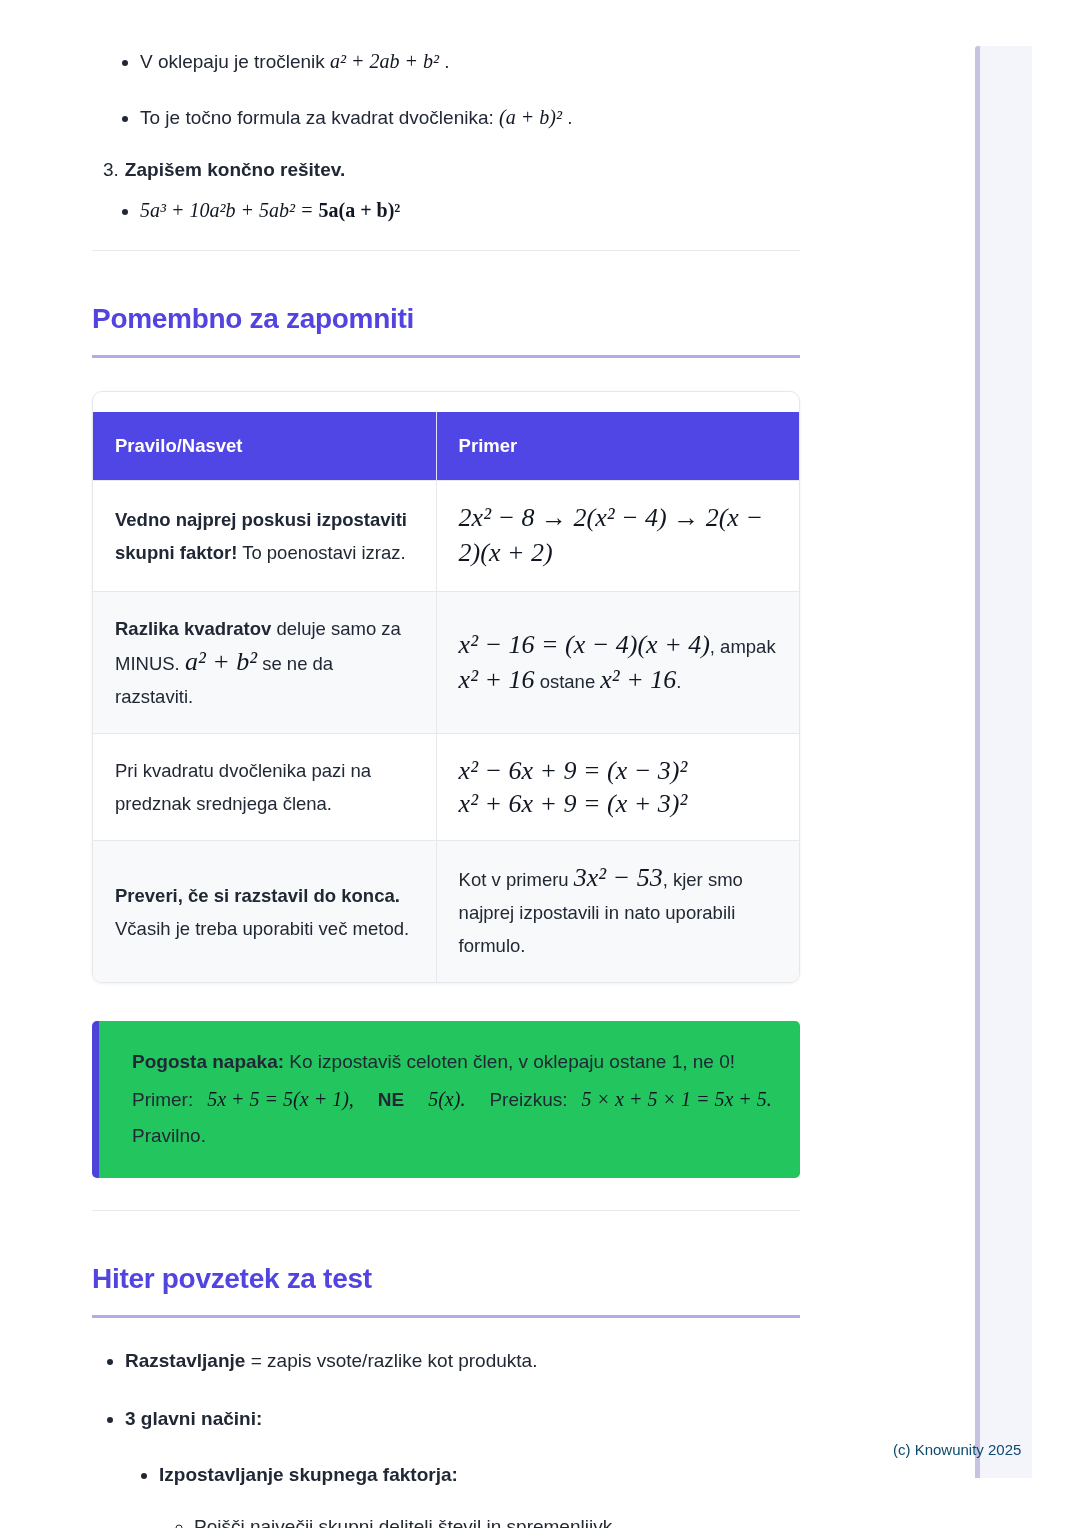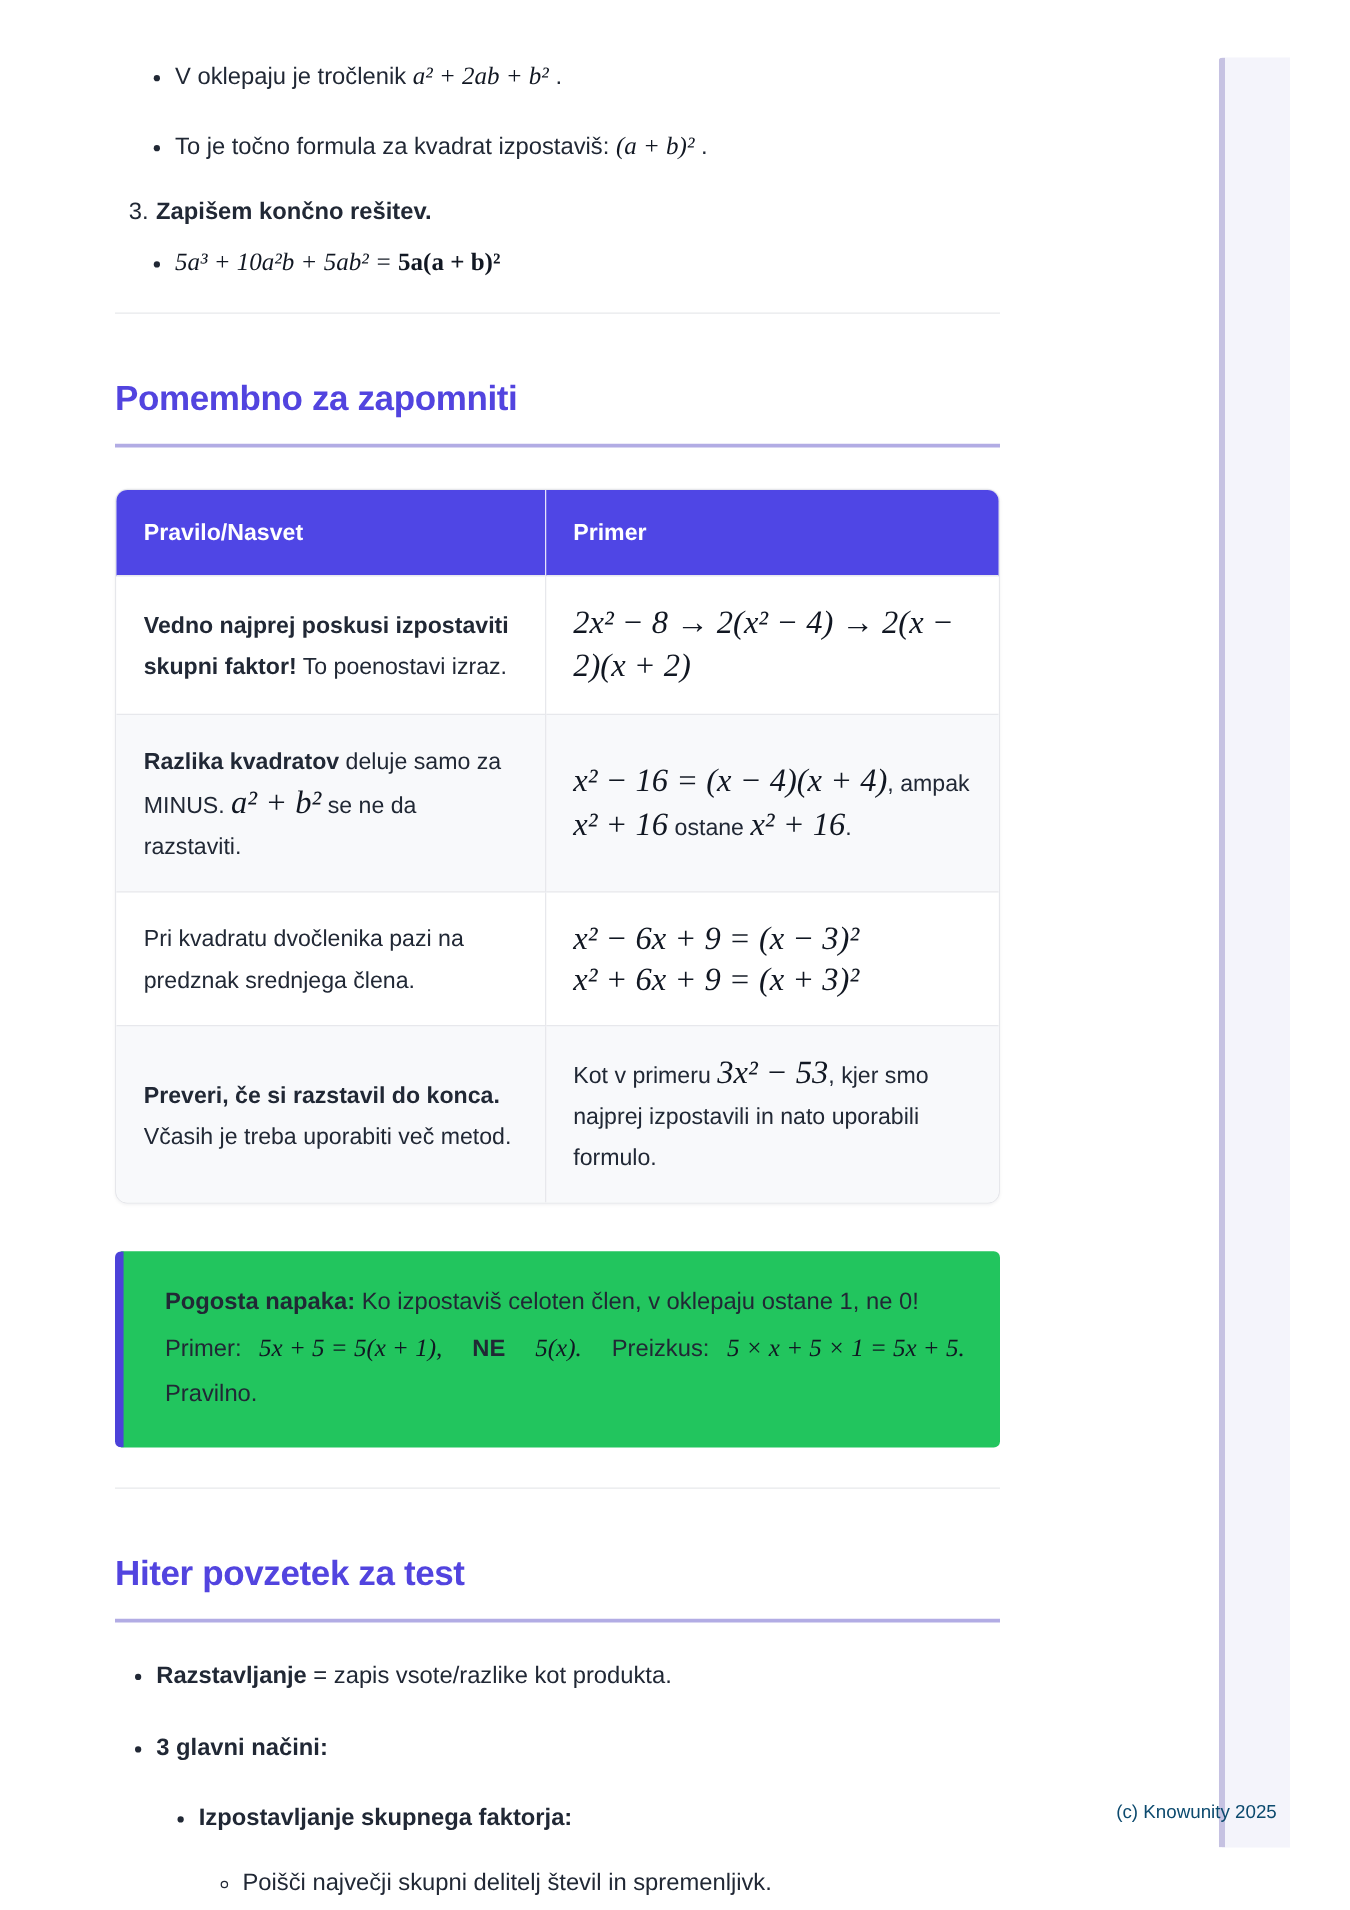--- a/index.html
+++ b/index.html
@@ -62,21 +62,21 @@
   }
 
   
   .table-wrap {
     margin-top: 33px;
     border-radius: 10px;
     overflow: hidden;
     border: 1px solid #e6e7eb;
     box-shadow: 0 1px 3px rgba(16,24,40,0.06);
   }
-  table { width: 100%; border-collapse: collapse; font-size: 18.5px; }
+  table { width: 100%; border-collapse: collapse; font-size: 18.5px; margin-top: 20px; }
   thead th {
     background: #4f46e5;
     color: #ffffff;
     text-align: left;
     font-weight: 700;
     font-size: 18.5px;
     padding: 23px 22px;
   }
   thead th + th { border-left: 1px solid rgba(255,255,255,0.85); }
   tbody td {
@@ -138,21 +138,21 @@
 </head>
 <body>
 
 <div class="content">
 
   <ul class="top">
     <li>
       <span class="txt">V oklepaju je tročlenik </span><span class="math">a² + 2ab + b²</span><span class="txt"> .</span>
     </li>
     <li>
-      <span class="txt">To je točno formula za kvadrat izpostaviš: </span><span class="math">(a + b)²</span><span class="txt"> .</span>
+      <span class="txt">To je točno formula za kvadrat dvočlenika: </span><span class="math">(a + b)²</span><span class="txt"> .</span>
     </li>
   </ul>
 
   <div class="step">
     <span class="num">3.</span><span class="b">Zapišem končno rešitev.</span>
     <ul>
       <li>
         <span class="math">5a³ + 10a²b + 5ab² = </span><span class="math mb">5a(a + b)²</span>
       </li>
     </ul>

